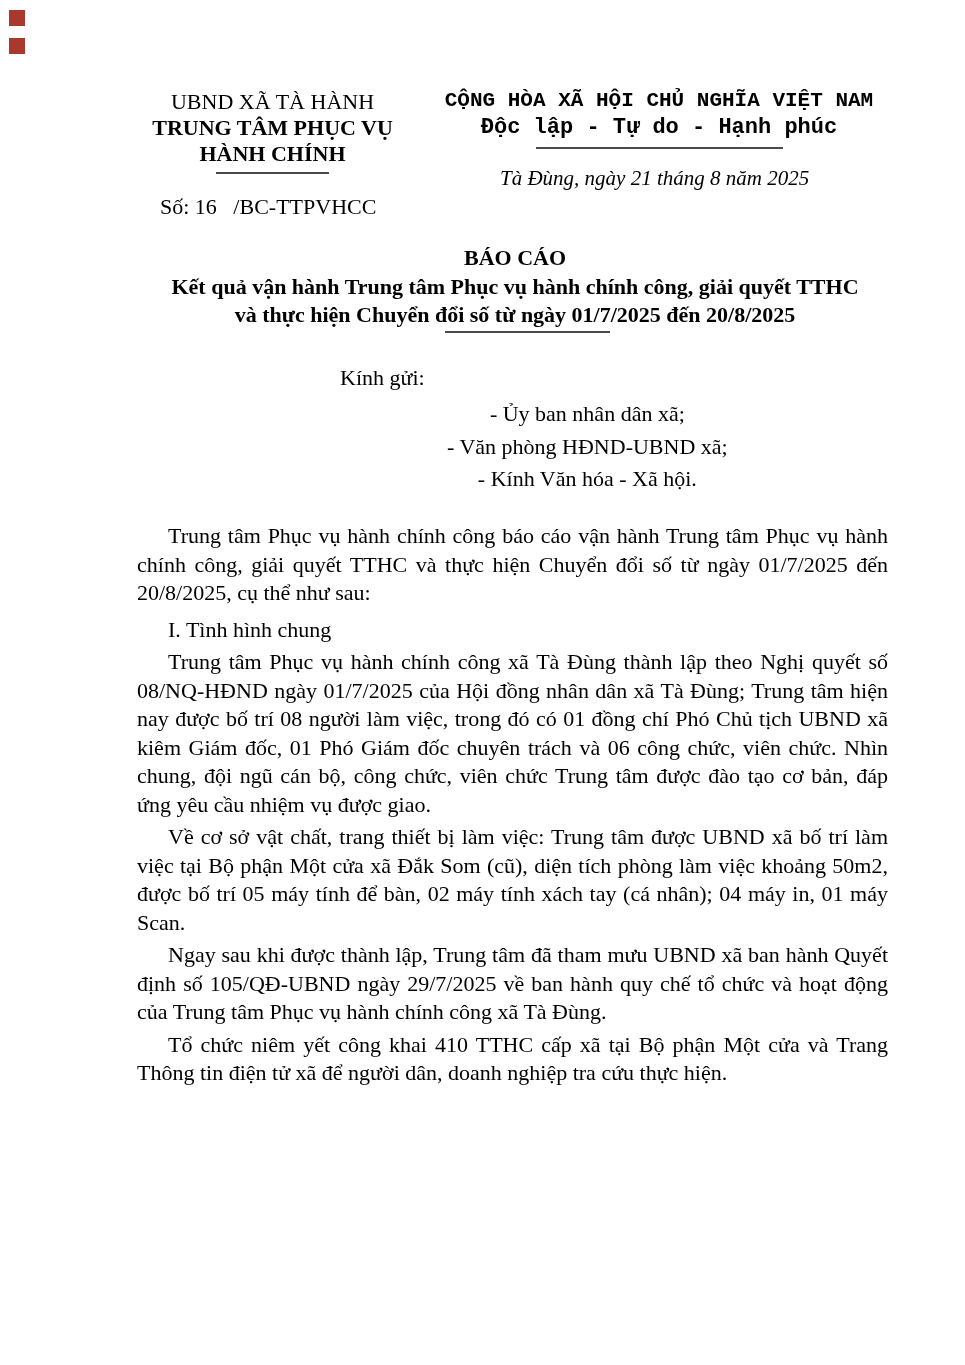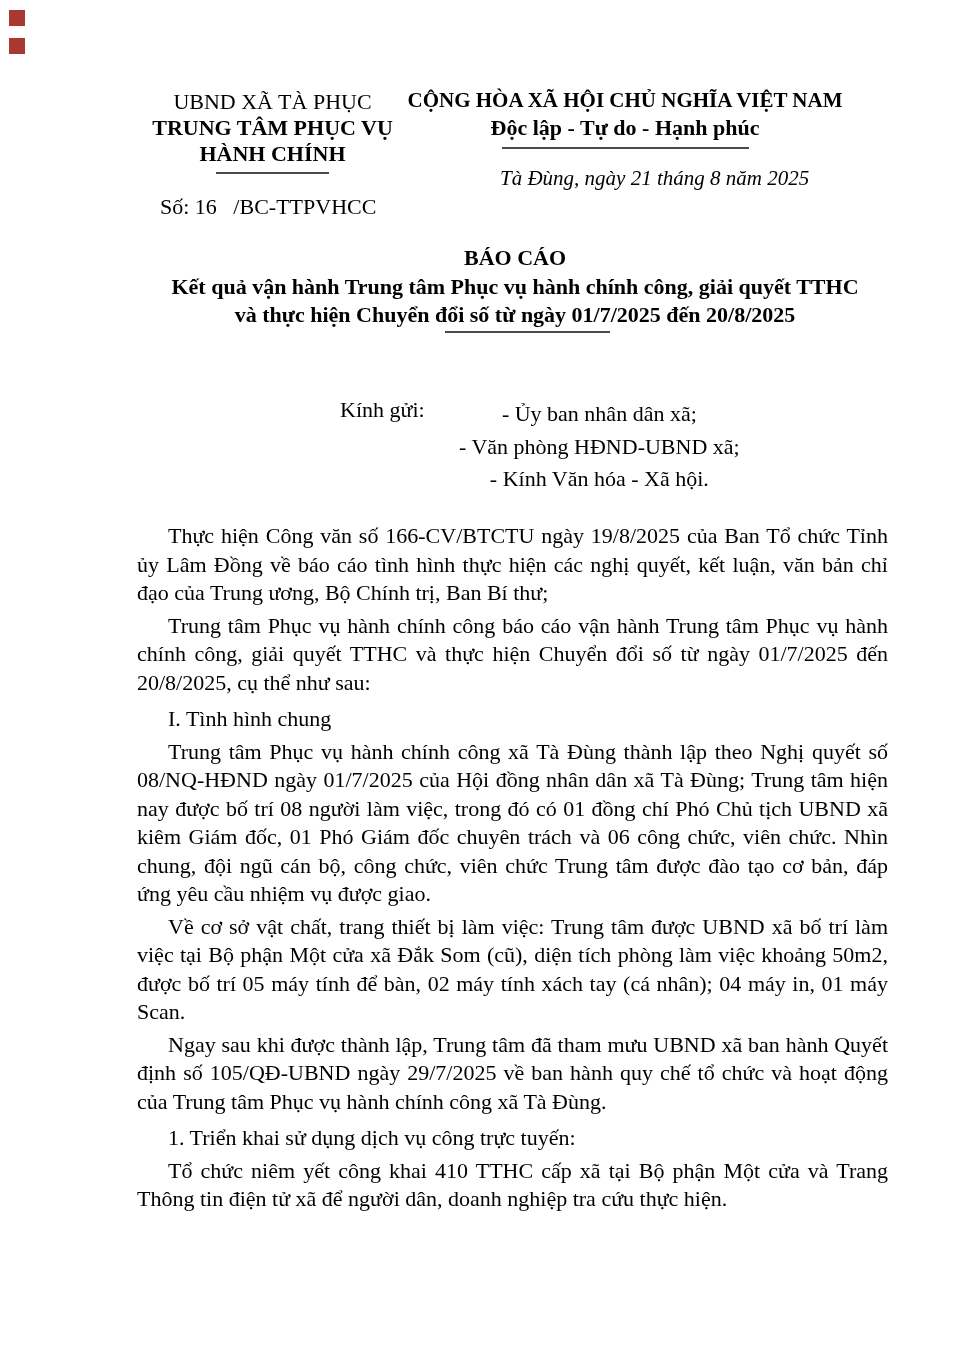--- a/index.html
+++ b/index.html
@@ -16,52 +16,52 @@
   .marker.m2{top:38px;}
   .marker.m1{top:10px;}
 
   
   .hdr-left{left:145px;top:89px;width:255px;text-align:center;font-size:22px;line-height:26px;}
   .hdr-left .b{font-weight:bold;}
   .hdr-left .rule{width:113px;height:0;border-top:2px solid #4a4a4a;margin:5px auto 0;}
   .doc-number{left:160px;top:194px;font-size:22px;white-space:pre;}
 
   
-  .hdr-right{left:400px;top:87px;width:450px;text-align:center;}
+  .hdr-right{left:434px;top:87px;width:450px;text-align:center;font-family:Liberation Mono, monospace;}
   .hdr-right .r1{font-weight:bold;font-size:21px;line-height:27px;}
   .hdr-right .r2{font-weight:bold;font-size:22px;line-height:27px;}
   .hdr-right .rule{width:247px;height:0;border-top:2px solid #4a4a4a;margin:6px auto 0;}
   .dateline{left:500px;top:166px;font-size:21px;font-style:italic;white-space:nowrap;}
 
   
   .title-block{left:110px;top:244px;width:810px;font-weight:bold;
     font-size:22px;line-height:28.5px;white-space:nowrap;}
   .title-rule{left:445px;top:331px;width:165px;height:0;border-top:2px solid #4a4a4a;}
 
   
-  .kinhgui-label{left:340px;top:365px;font-size:22px;margin-top:32px;}
+  .kinhgui-label{left:340px;top:365px;font-size:22px;}
   .kinhgui-items{left:447px;top:398px;font-size:22px;line-height:32.5px;}
-  .kinhgui-items div{white-space:nowrap;margin-left:12px;}
+  .kinhgui-items div{white-space:nowrap;}
 
   
   .body-text{left:137px;top:522px;width:751px;font-size:22px;line-height:28.5px;
     text-align:justify;}
   .body-text p{margin:0 0 4px 0;text-indent:31px;}
   .body-text p.h{font-weight:normal;margin-top:8px;}
 </style>
 </head>
 <body>
 
 <div class="page">
 
   <div class="marker m1" style="background: rgb(169, 57, 47);"></div>
   <div class="marker m2" style="background: rgb(169, 57, 47);"></div>
 
   <div class="abs hdr-left">
-    <div>UBND XÃ TÀ PHỤC</div>
+    <div>UBND XÃ TÀ HÀNH</div>
     <div class="b">TRUNG TÂM PHỤC VỤ</div>
     <div class="b">HÀNH CHÍNH</div>
     <div class="rule"></div>
   </div>
   <div class="abs doc-number">Số: 16   /BC-TTPVHCC</div>
 
   <div class="abs hdr-right">
     <div class="r1">CỘNG HÒA XÃ HỘI CHỦ NGHĨA VIỆT NAM</div>
     <div class="r2">Độc lập - Tự do - Hạnh phúc</div>
     <div class="rule"></div>
@@ -76,23 +76,21 @@
   <div class="abs title-rule"></div>
 
   <div class="abs kinhgui-label">Kính gửi:</div>
   <div class="abs kinhgui-items">
     <div>- Ủy ban nhân dân xã;</div>
     <div>- Văn phòng HĐND-UBND xã;</div>
     <div>- Kính Văn hóa - Xã hội.</div>
   </div>
 
   <div class="abs body-text">
-    <p>Thực hiện Công văn số 166-CV/BTCTU ngày 19/8/2025 của Ban Tổ chức Tỉnh ủy Lâm Đồng về báo cáo tình hình thực hiện các nghị quyết, kết luận, văn bản chỉ đạo của Trung ương, Bộ Chính trị, Ban Bí thư;</p>
     <p>Trung tâm Phục vụ hành chính công báo cáo vận hành Trung tâm Phục vụ hành chính công, giải quyết TTHC và thực hiện Chuyển đổi số từ ngày 01/7/2025 đến 20/8/2025, cụ thể như sau:</p>
     <p class="h">I. Tình hình chung</p>
     <p>Trung tâm Phục vụ hành chính công xã Tà Đùng thành lập theo Nghị quyết số 08/NQ-HĐND ngày 01/7/2025 của Hội đồng nhân dân xã Tà Đùng; Trung tâm hiện nay được bố trí 08 người làm việc, trong đó có 01 đồng chí Phó Chủ tịch UBND xã kiêm Giám đốc, 01 Phó Giám đốc chuyên trách và 06 công chức, viên chức. Nhìn chung, đội ngũ cán bộ, công chức, viên chức Trung tâm được đào tạo cơ bản, đáp ứng yêu cầu nhiệm vụ được giao.</p>
     <p>Về cơ sở vật chất, trang thiết bị làm việc: Trung tâm được UBND xã bố trí làm việc tại Bộ phận Một cửa xã Đắk Som (cũ), diện tích phòng làm việc khoảng 50m2, được bố trí 05 máy tính để bàn, 02 máy tính xách tay (cá nhân); 04 máy in, 01 máy Scan.</p>
     <p>Ngay sau khi được thành lập, Trung tâm đã tham mưu UBND xã ban hành Quyết định số 105/QĐ-UBND ngày 29/7/2025 về ban hành quy chế tổ chức và hoạt động của Trung tâm Phục vụ hành chính công xã Tà Đùng.</p>
-    <p class="h">1. Triển khai sử dụng dịch vụ công trực tuyến:</p>
     <p>Tổ chức niêm yết công khai 410 TTHC cấp xã tại Bộ phận Một cửa và Trang Thông tin điện tử xã để người dân, doanh nghiệp tra cứu thực hiện.</p>
   </div>
 
 </div>
 
 </body></html>

